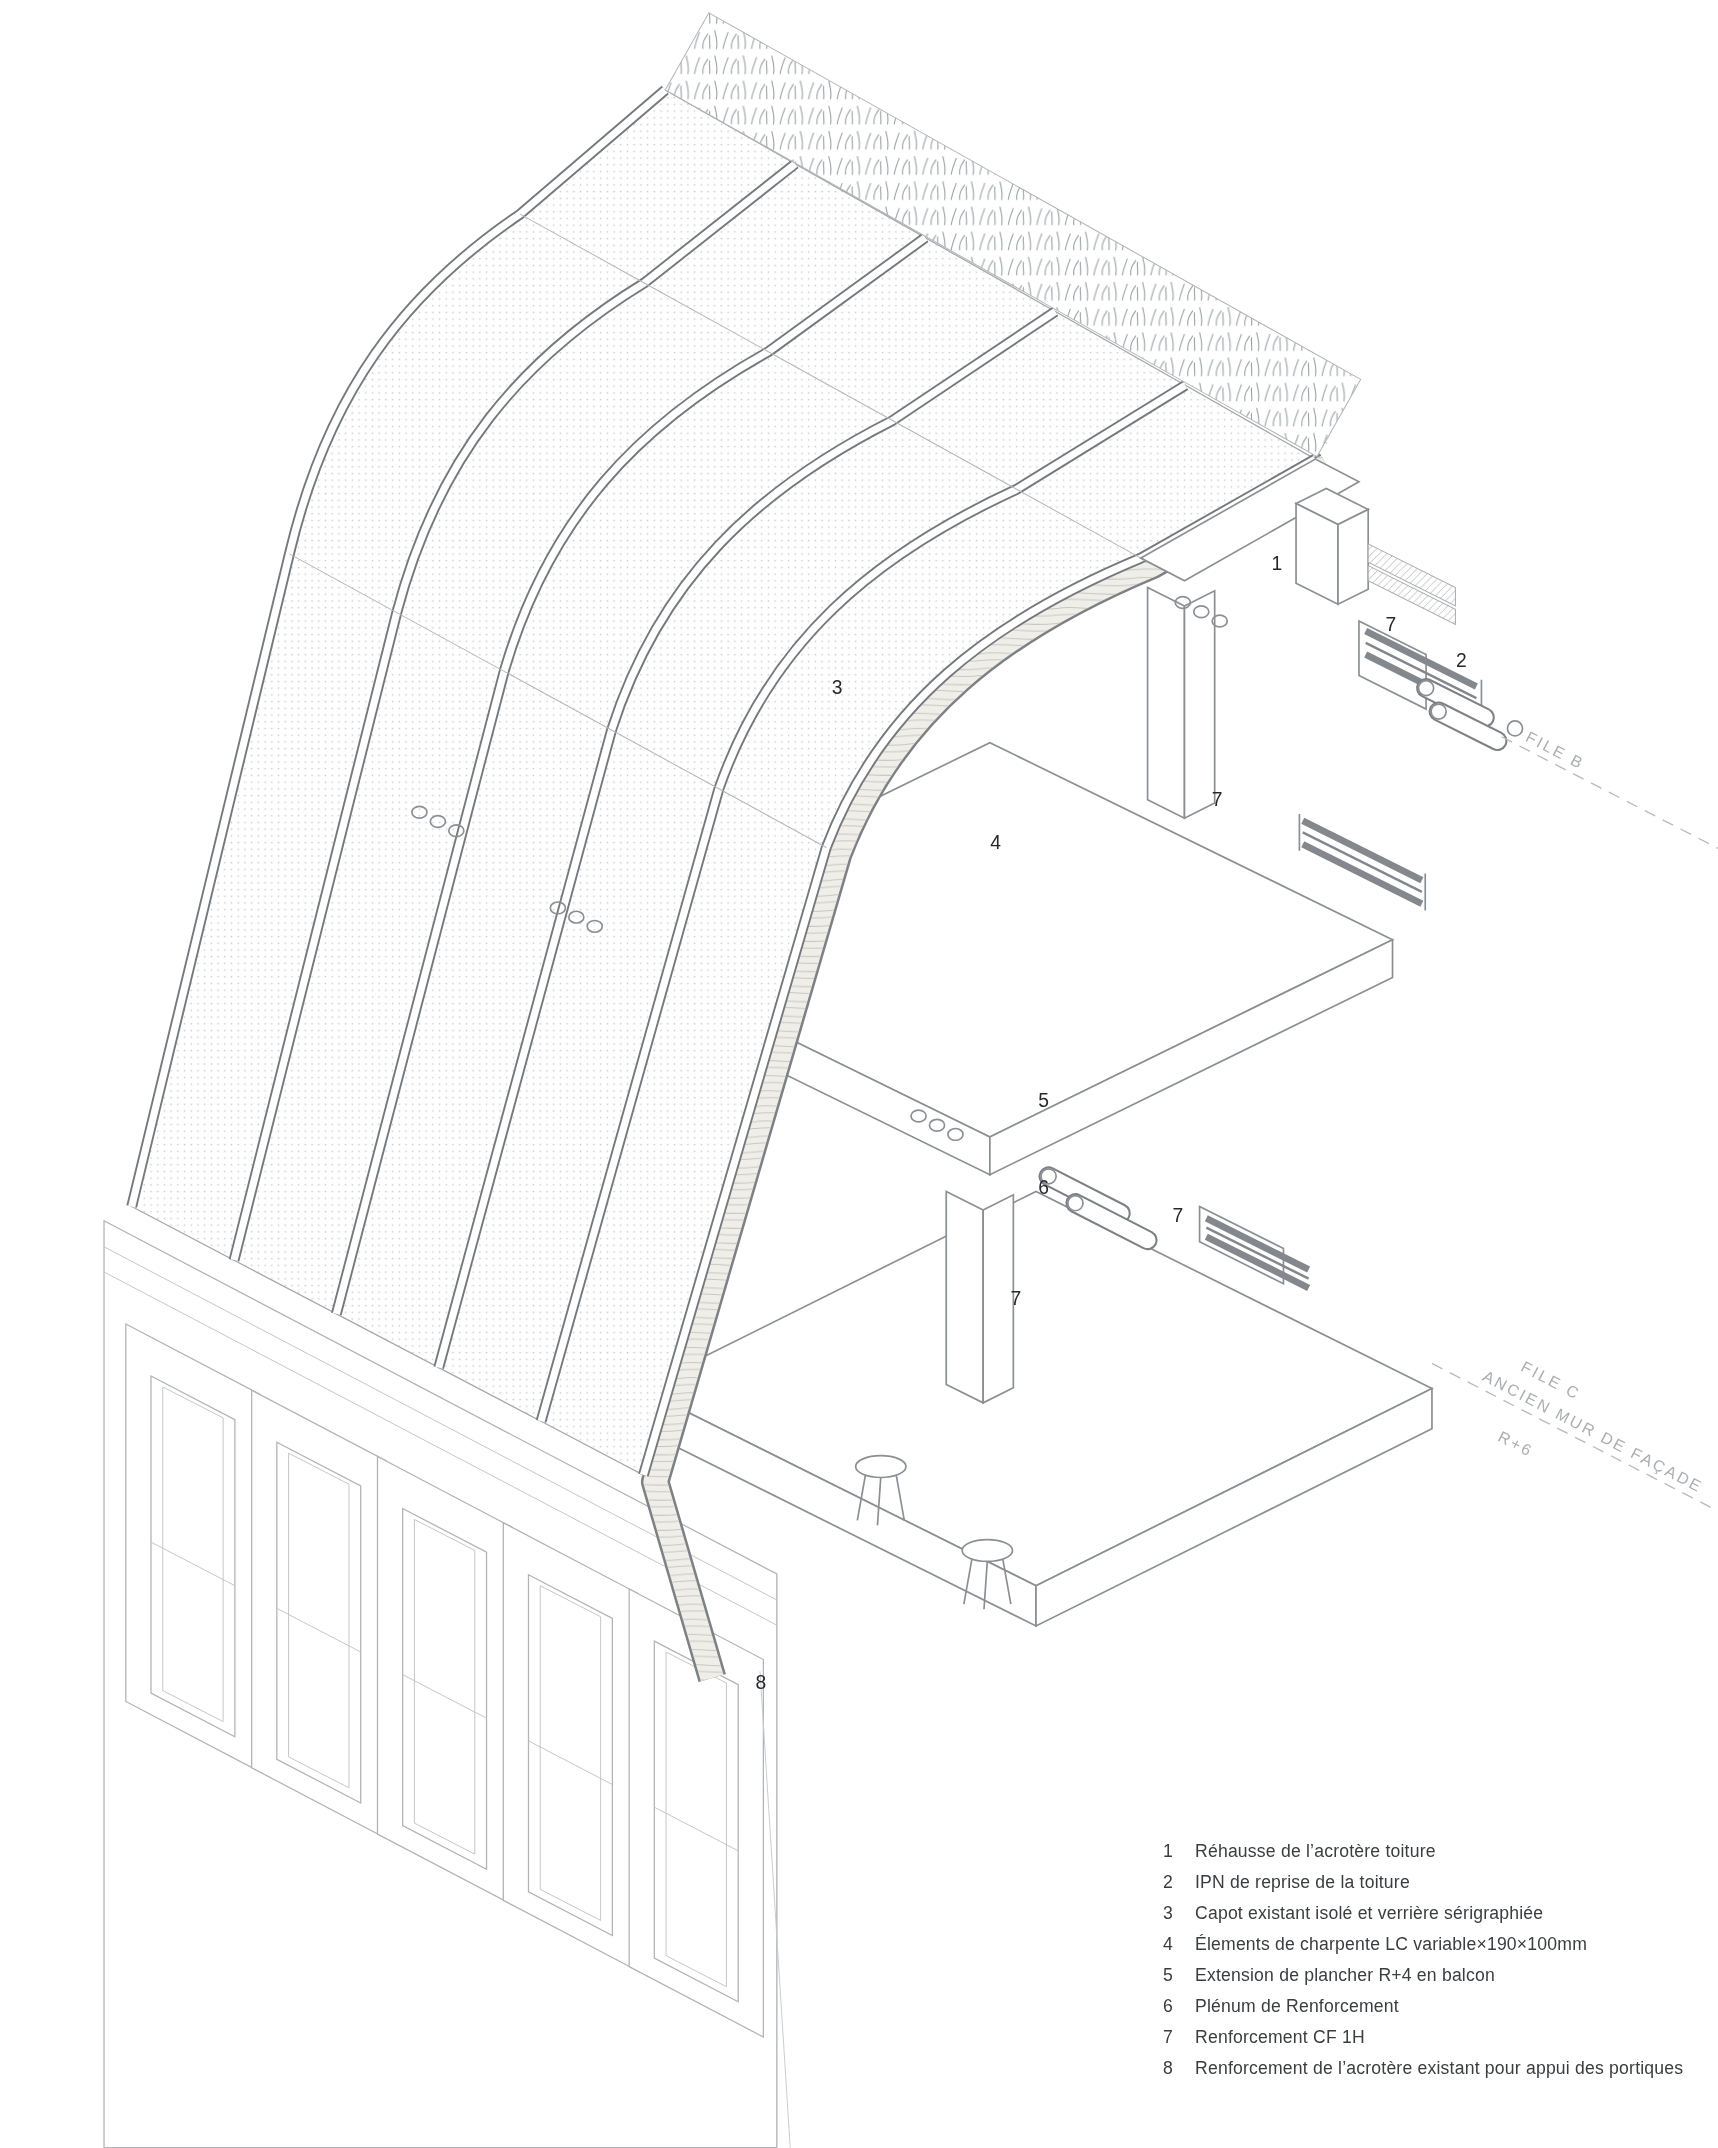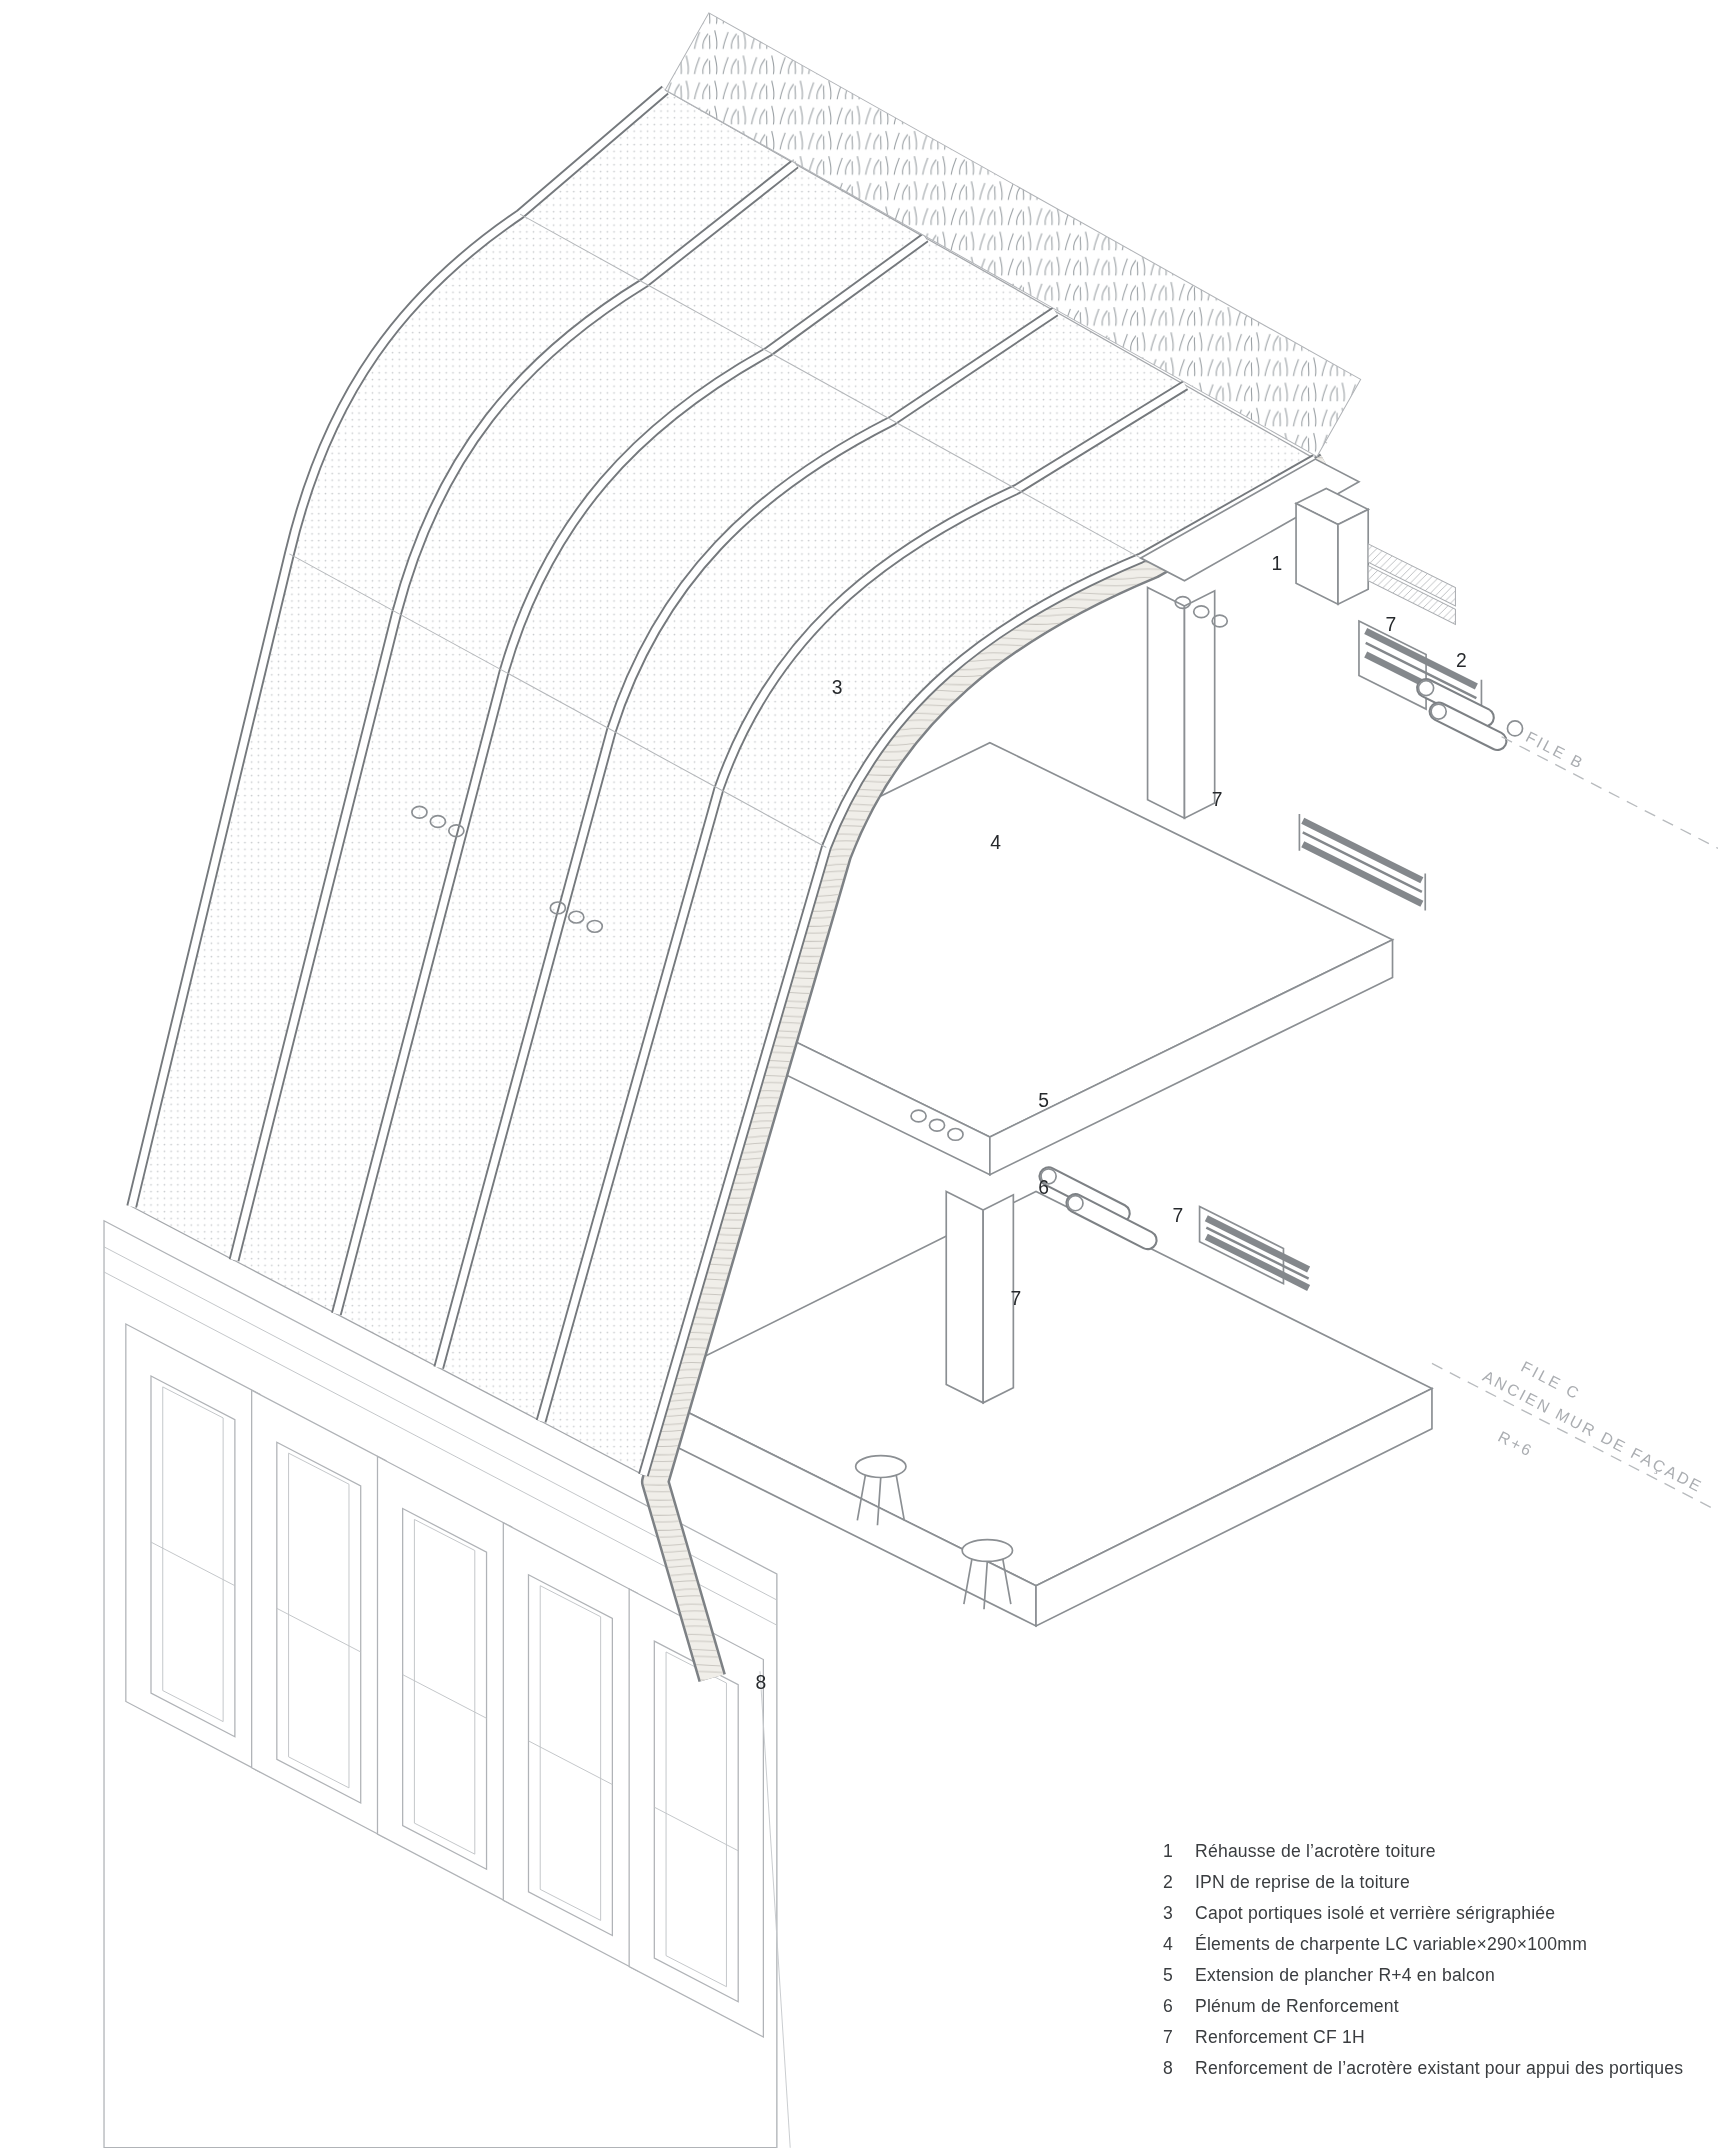--- a/index.html
+++ b/index.html
@@ -266,25 +266,25 @@
   <div class="legend-row">
     <span class="legend-num">1</span>
     <span class="legend-text">Réhausse de l’acrotère toiture</span>
   </div>
   <div class="legend-row">
     <span class="legend-num">2</span>
     <span class="legend-text">IPN de reprise de la toiture</span>
   </div>
   <div class="legend-row">
     <span class="legend-num">3</span>
-    <span class="legend-text">Capot portiques isolé et verrière sérigraphiée</span>
+    <span class="legend-text">Capot existant isolé et verrière sérigraphiée</span>
   </div>
   <div class="legend-row">
     <span class="legend-num">4</span>
-    <span class="legend-text">Élements de charpente LC variable×290×100mm</span>
+    <span class="legend-text">Élements de charpente LC variable×190×100mm</span>
   </div>
   <div class="legend-row">
     <span class="legend-num">5</span>
     <span class="legend-text">Extension de plancher R+4 en balcon</span>
   </div>
   <div class="legend-row">
     <span class="legend-num">6</span>
     <span class="legend-text">Plénum de Renforcement</span>
   </div>
   <div class="legend-row">

